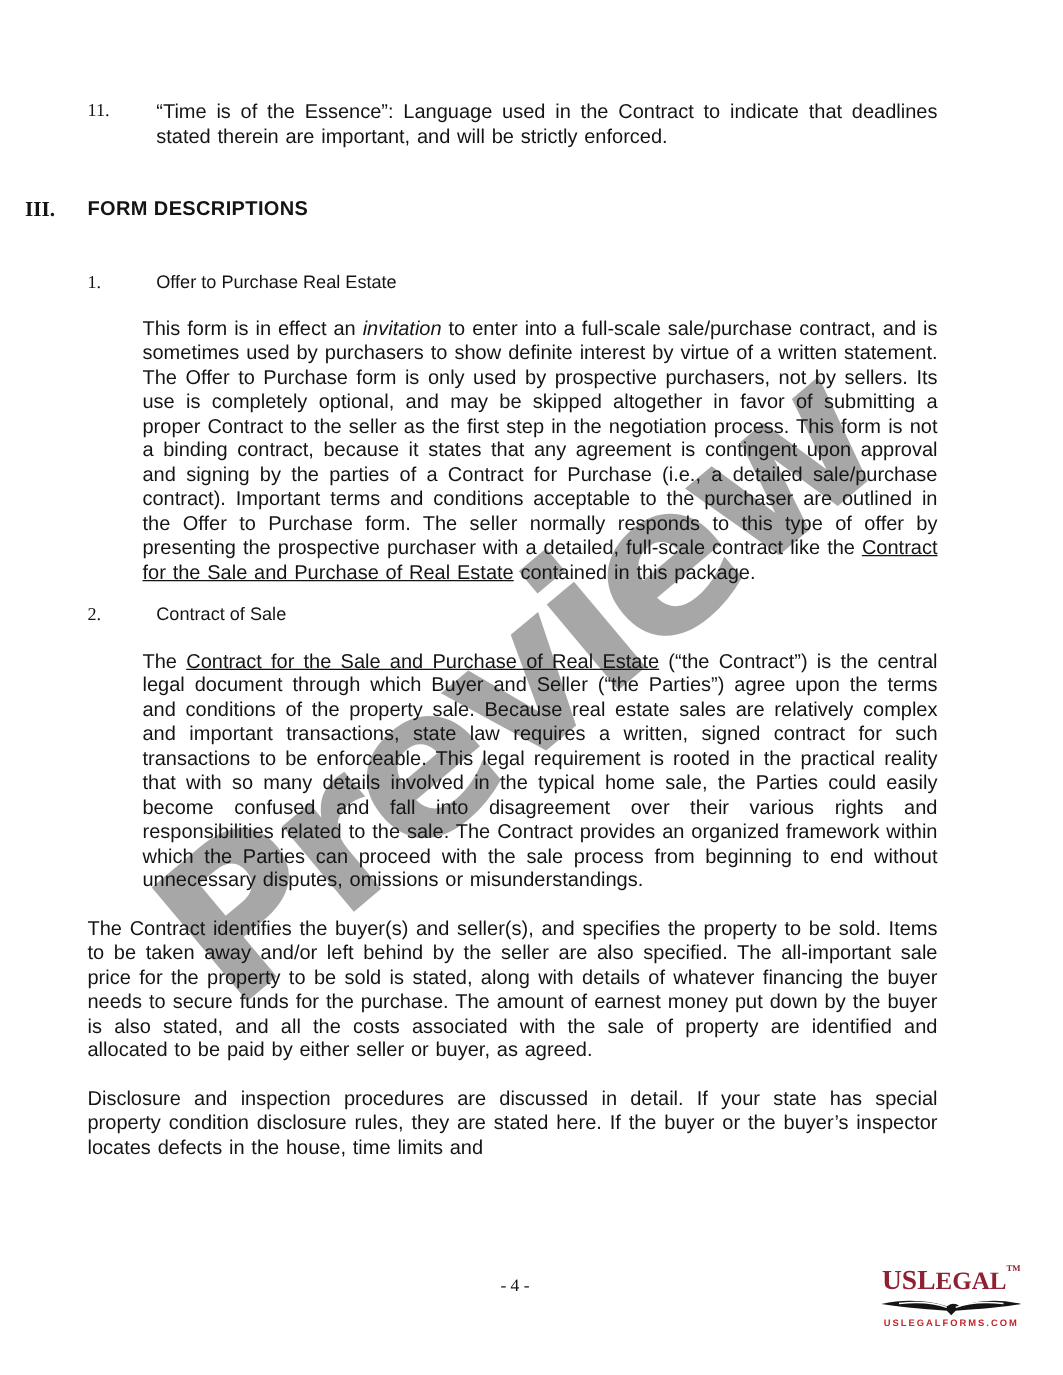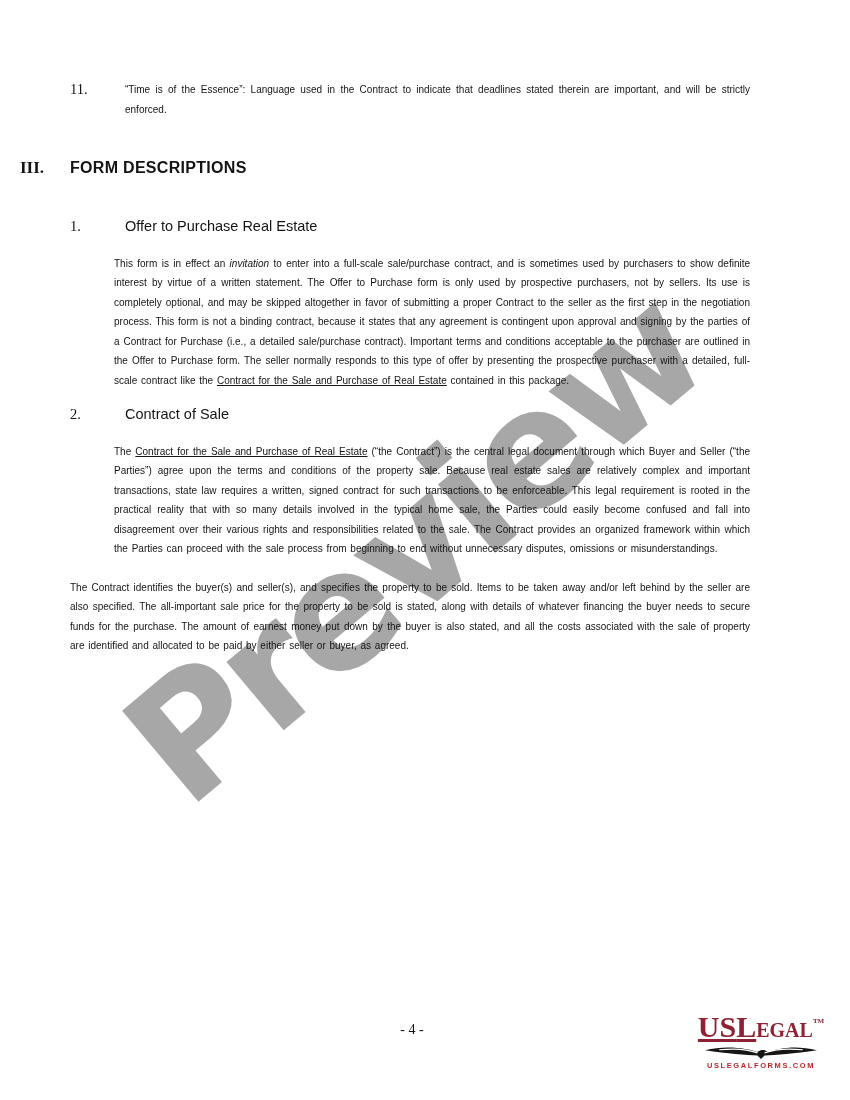--- a/index.html
+++ b/index.html
@@ -35,21 +35,21 @@
     flex: none;
     width: 55px;
     font-family: "Liberation Serif", serif;
     font-size: 14.5px;
     line-height: 19.5px;
   }
   .par {
     flex: 1;
     margin: 0;
     text-align: justify;
-    font-size: 10px;
+    font-size: 16px;
     line-height: 19.5px;
     word-spacing: 1px;
   }
   .section-heading {
     display: flex;
     margin: 39px 0 0 -50px;
   }
   .sec-num {
     flex: none;
     width: 50px;
@@ -87,21 +87,21 @@
     width: 130px;
     text-align: center;
     z-index: 1;
     line-height: 1;
   }
   .logo-name {
     font-family: "Liberation Serif", serif;
     font-weight: bold;
     white-space: nowrap;
   }
-  .logo-name .lg { font-size: 30px; text-decoration: underline; }
+  .logo-name .lg { font-size: 22px; }
   .logo-name .sm { font-size: 20px; }
   .logo-name .tm { font-size: 7px; vertical-align: 14px; letter-spacing: 0; }
   .logo-eagle { display: block; margin: 2px auto 2px auto; }
   .logo-site {
     font-size: 7.5px;
     font-weight: bold;
     letter-spacing: 1.6px;
     font-family: "Liberation Sans", sans-serif;
     white-space: nowrap;
   }
@@ -132,20 +132,21 @@
 
     <p class="par body-par"><span>This form is in effect an </span><span class="seg-italic">invitation</span><span> to enter into a full-scale sale/purchase contract, and is sometimes used by purchasers to show definite interest by virtue of a written statement. The Offer to Purchase form is only used by prospective purchasers, not by sellers. Its use is completely optional, and may be skipped altogether in favor of submitting a proper Contract to the seller as the first step in the negotiation process. This form is not a binding contract, because it states that any agreement is contingent upon approval and signing by the parties of a Contract for Purchase (i.e., a detailed sale/purchase contract). Important terms and conditions acceptable to the purchaser are outlined in the Offer to Purchase form. The seller normally responds to this type of offer by presenting the prospective purchaser with a detailed, full-scale contract like the </span><span class="seg-underline">Contract for the Sale and Purchase of Real Estate</span><span> contained in this package.</span></p>
 
     <div class="numbered-row fh2">
       <span class="num">2.</span>
       <span class="form-title">Contract of Sale</span>
     </div>
 
     <p class="par body-par"><span>The </span><span class="seg-underline">Contract for the Sale and Purchase of Real Estate</span><span> (“the Contract”) is the central legal document through which Buyer and Seller (“the Parties”) agree upon the terms and conditions of the property sale.  Because real estate sales are relatively complex and important transactions, state law requires a written, signed contract for such transactions to be enforceable.  This legal requirement is rooted in the practical reality that with so many details involved in the typical home sale, the Parties could easily become confused and fall into disagreement over their various rights and responsibilities related to the sale.  The Contract provides an organized framework within which the Parties can proceed with the sale process from beginning to end without unnecessary disputes, omissions or misunderstandings.</span></p>
     <p class="par gap"><span>The Contract identifies the buyer(s) and seller(s), and specifies the property to be sold.  Items to be taken away and/or left behind by the seller are also specified.  The all-important sale price for the property to be sold is stated, along with details of whatever financing the buyer needs to secure funds for the purchase.  The amount of earnest money put down by the buyer is also stated, and all the costs associated with the sale of property are identified and allocated to be paid by either seller or buyer, as agreed.</span></p>
+    <p class="par gap"><span>Disclosure and inspection procedures are discussed in detail.  If your state has special property condition disclosure rules, they are stated here.  If the buyer or the buyer’s inspector locates defects in the house, time limits and</span></p>
 
   </div>
 
   <div class="footer-page">- 4 -</div>
 
   <div class="logo">
     <div class="logo-name" style="color: rgb(142, 33, 51);"><span class="lg">US</span><span class="lg">L</span><span class="sm">EGAL</span><span class="tm">TM</span></div>
     <svg class="logo-eagle" width="118" height="16" viewBox="0 0 130 18">
       <path d="M2 7 C 26 1, 50 5, 61 9 C 66 6, 68 6, 73 9 C 84 5, 104 1, 128 7 C 102 11, 82 12, 69 13 L 65 17 L 61 13 C 48 12, 28 11, 2 7 Z" fill="#151515"></path>
       <path d="M18 6.5 C 38 4.5, 52 6.5, 61 10 M 112 6.5 C 92 4.5, 78 6.5, 69 10" stroke="#ffffff" stroke-width="1.3" fill="none"></path>

